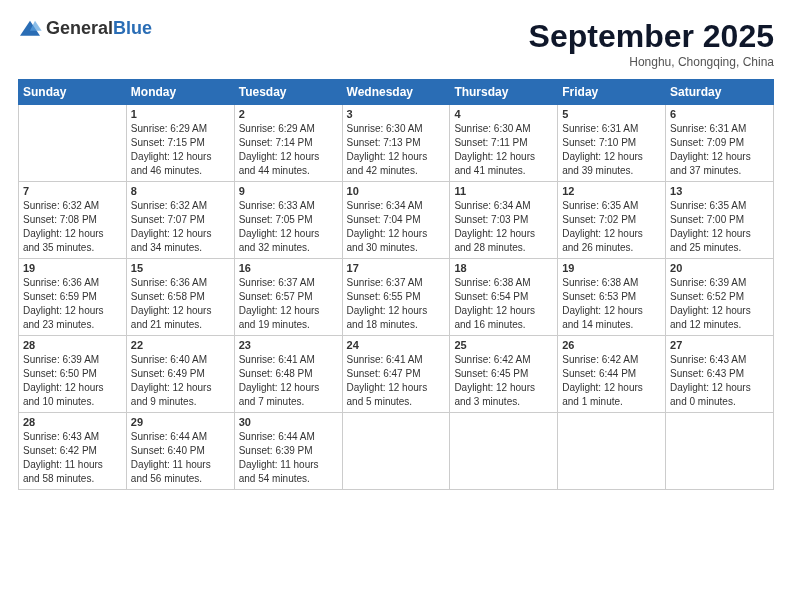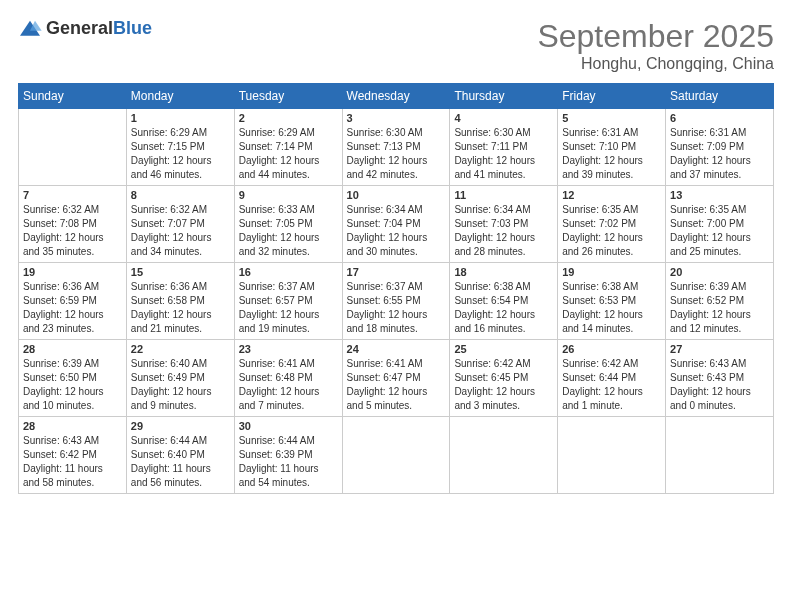--- a/index.html
+++ b/index.html
@@ -30,39 +30,39 @@
     }
     .logo-icon {
       width: 24px;
       height: 20px;
     }
     .title-block {
       text-align: right;
     }
     .month-title {
       font-size: 32px;
-      color: #737373;
-      font-weight: normal;
+      color: #0f172a;
+      font-weight: bold;
     }
     .subtitle {
-      font-size: 16px;
+      font-size: 12px;
       color: #555;
     }
     .calendar {
       flex: 1;
       border: 1px solid #ccc;
       border-collapse: collapse;
       width: 100%;
       table-layout: fixed;
     }
     .calendar th {
       background: #2a6db5;
       color: #fff;
       font-size: 12px;
-      font-weight: normal;
+      font-weight: bold;
       padding: 5px 4px;
       text-align: left;
       border: 1px solid #2a6db5;
     }
     .calendar td {
       border: 1px solid #ccc;
       vertical-align: top;
       padding: 3px 4px;
       font-size: 9.5px;
       color: #333;

